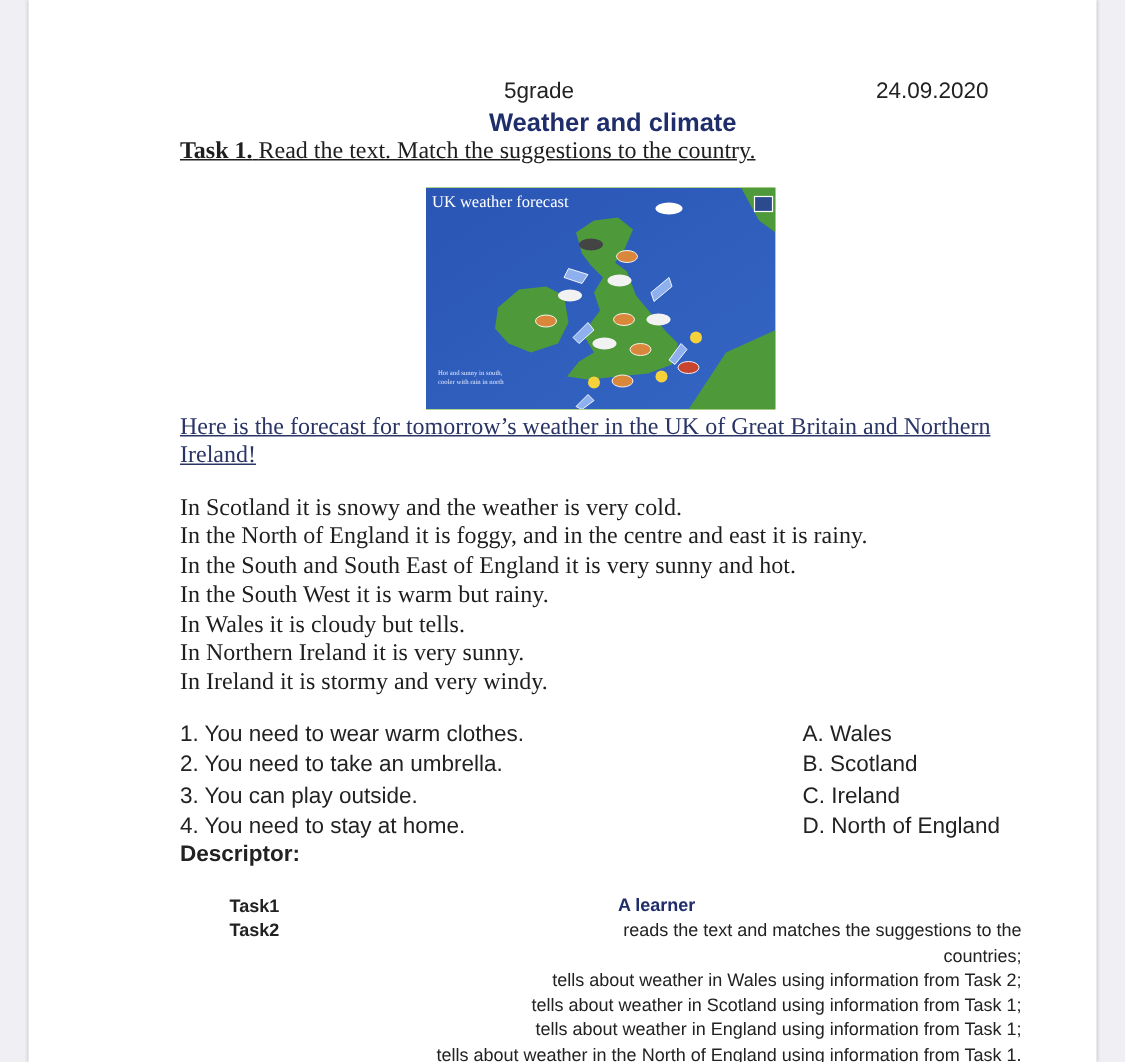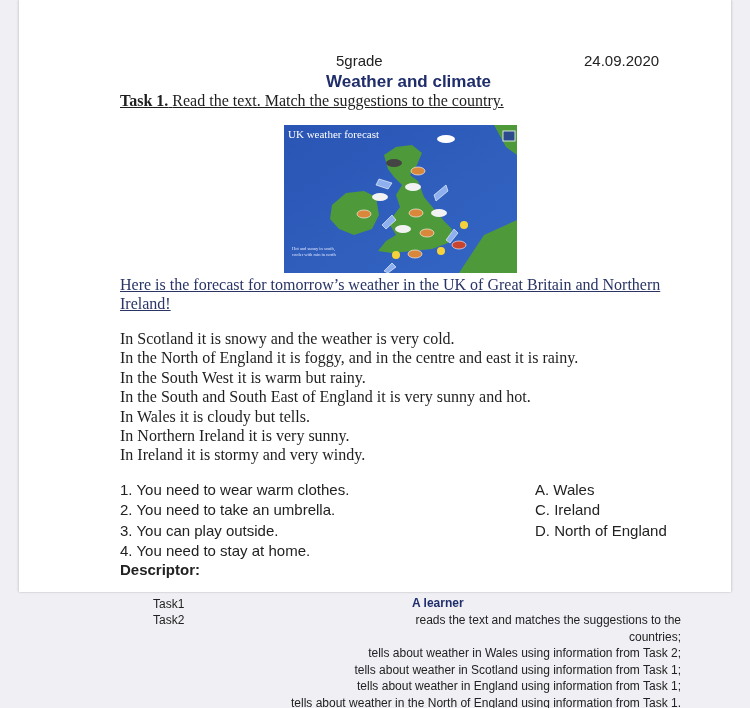--- a/index.html
+++ b/index.html
@@ -2,21 +2,21 @@
 <html><head>
   <meta charset="utf-8">
   <style>
     html, body { margin: 0; padding: 0; }
     body {
       width: 750px; height: 708px; overflow: hidden;
       background: #efeff4;
       position: relative;
     }
     .page {
-      position: absolute; left: 19px; top: 0; width: 712px; height: 592px;
+      position: absolute; left: 19px; top: 0; width: 712px; height: 708px;
       background: #ffffff;
       box-shadow: -1px 0 2px rgba(0,0,0,0.12), 1px 0 2px rgba(0,0,0,0.12);
     }
     .abs { position: absolute; white-space: nowrap; }
     .calibri { font-family: "Liberation Sans", sans-serif; color: #222; }
     .serif { font-family: "Liberation Serif", serif; color: #1e1e1e; }
 
     .grade { left: 317px; top: 52px; font-size: 15px; }
     .date { left: 565px; top: 52px; font-size: 15px; }
     .title { left: 307px; top: 72px; font-size: 17px; font-weight: bold; color: #1f2d6b; }
@@ -34,21 +34,21 @@
       text-decoration: underline; line-height: 19px; white-space: normal; width: 560px;
     }
 
     .para { left: 101px; top: 329px; font-size: 16px; line-height: 19.4px; }
     .para div { white-space: nowrap; }
 
     .suggestions { left: 101px; top: 480px; font-size: 15px; line-height: 20.3px; }
     .countries { left: 516px; top: 480px; font-size: 15px; line-height: 20.3px; }
     .descriptor { left: 101px; top: 561px; font-size: 15px; font-weight: bold; }
 
-    .tasks { left: 134px; top: 596px; font-size: 12px; line-height: 16px; }
+    .tasks { left: 134px; top: 596px; font-size: 12px; line-height: 16px; font-weight: bold; }
     .learner { left: 393px; top: 596px; font-size: 12px; font-weight: bold; color: #1f2d6b; }
     .criteria {
       position: absolute; right: 50px; top: 612px; font-size: 12px; line-height: 16.5px;
       text-align: right; font-family: "Liberation Sans", sans-serif; color: #222;
     }
     .criteria div { white-space: nowrap; }
   </style>
 </head>
 <body>
 
@@ -119,36 +119,37 @@
       <text x="8" y="125" font-family="Liberation Serif, serif" font-size="4.5" fill="#dfe6ff">Hot and sunny in south,</text>
       <text x="8" y="131" font-family="Liberation Serif, serif" font-size="4.5" fill="#dfe6ff">cooler with rain in north</text>
     </svg>
   </div>
 
   <div class="abs serif heading">Here is the forecast  for tomorrow’s weather in the UK of Great Britain and Northern Ireland!</div>
 
   <div class="abs serif para">
     <div>In Scotland it is snowy and the weather is very cold.</div>
     <div>In the North of England it is foggy, and in the centre and east it is rainy.</div>
+    <div>In the South and South East of England it is very sunny and hot.</div>
     <div>In the South West it is warm but rainy.</div>
-    <div>In the South and South East of England it is very sunny and hot.</div>
     <div>In Wales it is cloudy but tells.</div>
     <div>In Northern Ireland it is very sunny.</div>
     <div>In Ireland it is stormy and very windy.</div>
   </div>
 
   <div class="abs calibri suggestions">
     <div>1. You need to wear warm clothes.</div>
     <div>2. You need to take an umbrella.</div>
     <div>3. You can play outside.</div>
     <div>4. You need to stay at home.</div>
   </div>
 
   <div class="abs calibri countries">
     <div>A. Wales</div>
+    <div>B. Scotland</div>
     <div>C. Ireland</div>
     <div>D. North of England</div>
   </div>
 
   <div class="abs calibri descriptor">Descriptor:</div>
 
   <div class="abs calibri tasks">
     <div>Task1</div>
     <div>Task2</div>
   </div>

